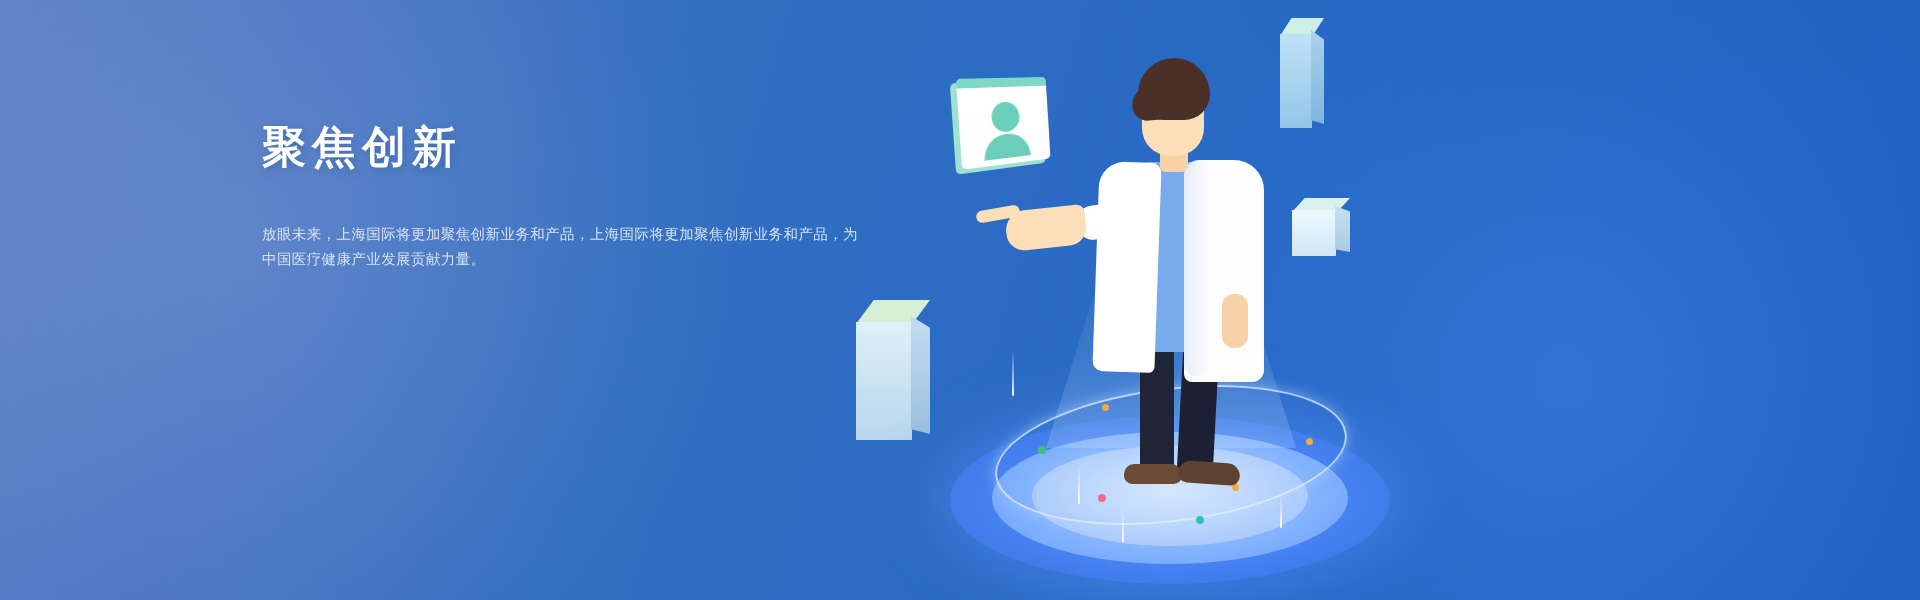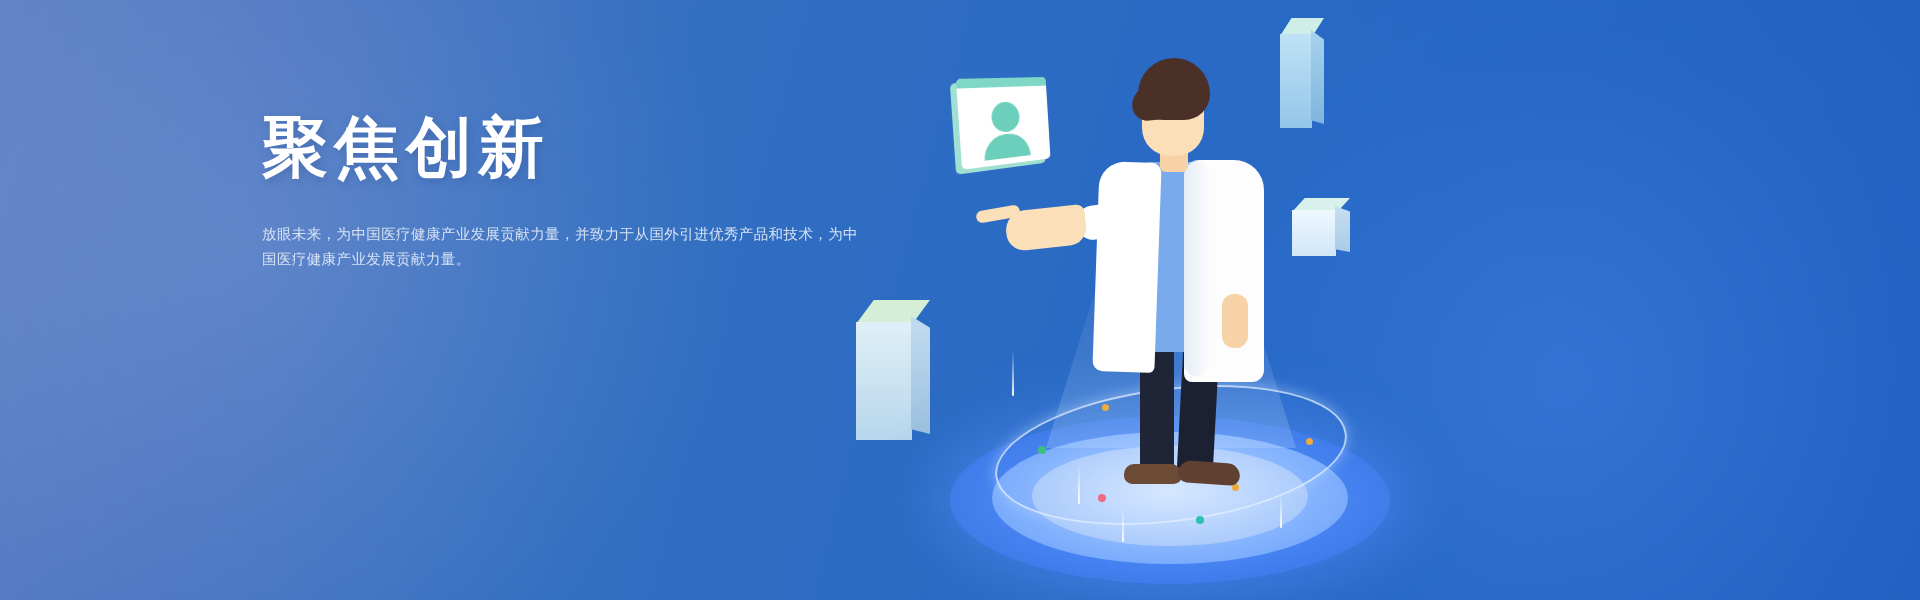--- a/index.html
+++ b/index.html
@@ -19,21 +19,21 @@
   }
   .wash-right{
     position:absolute;right:-200px;bottom:-280px;width:1100px;height:1000px;
     background:radial-gradient(circle at 50% 50%, rgba(90,150,255,.30) 0%, rgba(60,120,230,.12) 45%, rgba(0,0,0,0) 70%);
     pointer-events:none;
   }
 
   
   .copy{position:absolute;left:262px;top:104px;width:620px;}
   .headline{
-    font-size:66px;font-weight:bold;line-height:86px;letter-spacing:4px;
+    font-size:44px;font-weight:bold;line-height:86px;letter-spacing:4px;
     background:linear-gradient(100deg,#ffffff 0%,#ffffff 42%,#e8eef8 62%,#c9d8ef 80%,#b9cdea 100%);
     -webkit-background-clip:text;background-clip:text;color:transparent;
     -webkit-text-fill-color:transparent;
     white-space:nowrap;
     text-shadow:none;
     filter:drop-shadow(2px 3px 4px rgba(20,50,110,.25));
   }
   .headline.l1{letter-spacing:6px;}
   .headline.l2{letter-spacing:5px;}
   .subcopy{
@@ -138,21 +138,21 @@
 </head>
 <body>
 
 <div class="banner">
 
   <div class="wash-left"></div>
   <div class="wash-right"></div>
 
   <div class="copy">
     <div class="headline l1">聚焦创新</div>
-    <div class="subcopy">放眼未来，为中国医疗健康产业发展贡献力量，并致力于从国外引进优秀产品和技术，为中国医疗健康产业发展贡献力量。</div>
+    <div class="subcopy">放眼未来，上海国际将更加聚焦创新业务和产品，上海国际将更加聚焦创新业务和产品，为中国医疗健康产业发展贡献力量。</div>
   </div>
 
   <div class="illo">
 
     <div class="box box-a">
       <div class="top"></div>
       <div class="front"></div>
       <div class="side"></div>
     </div>
     <div class="box box-b">

